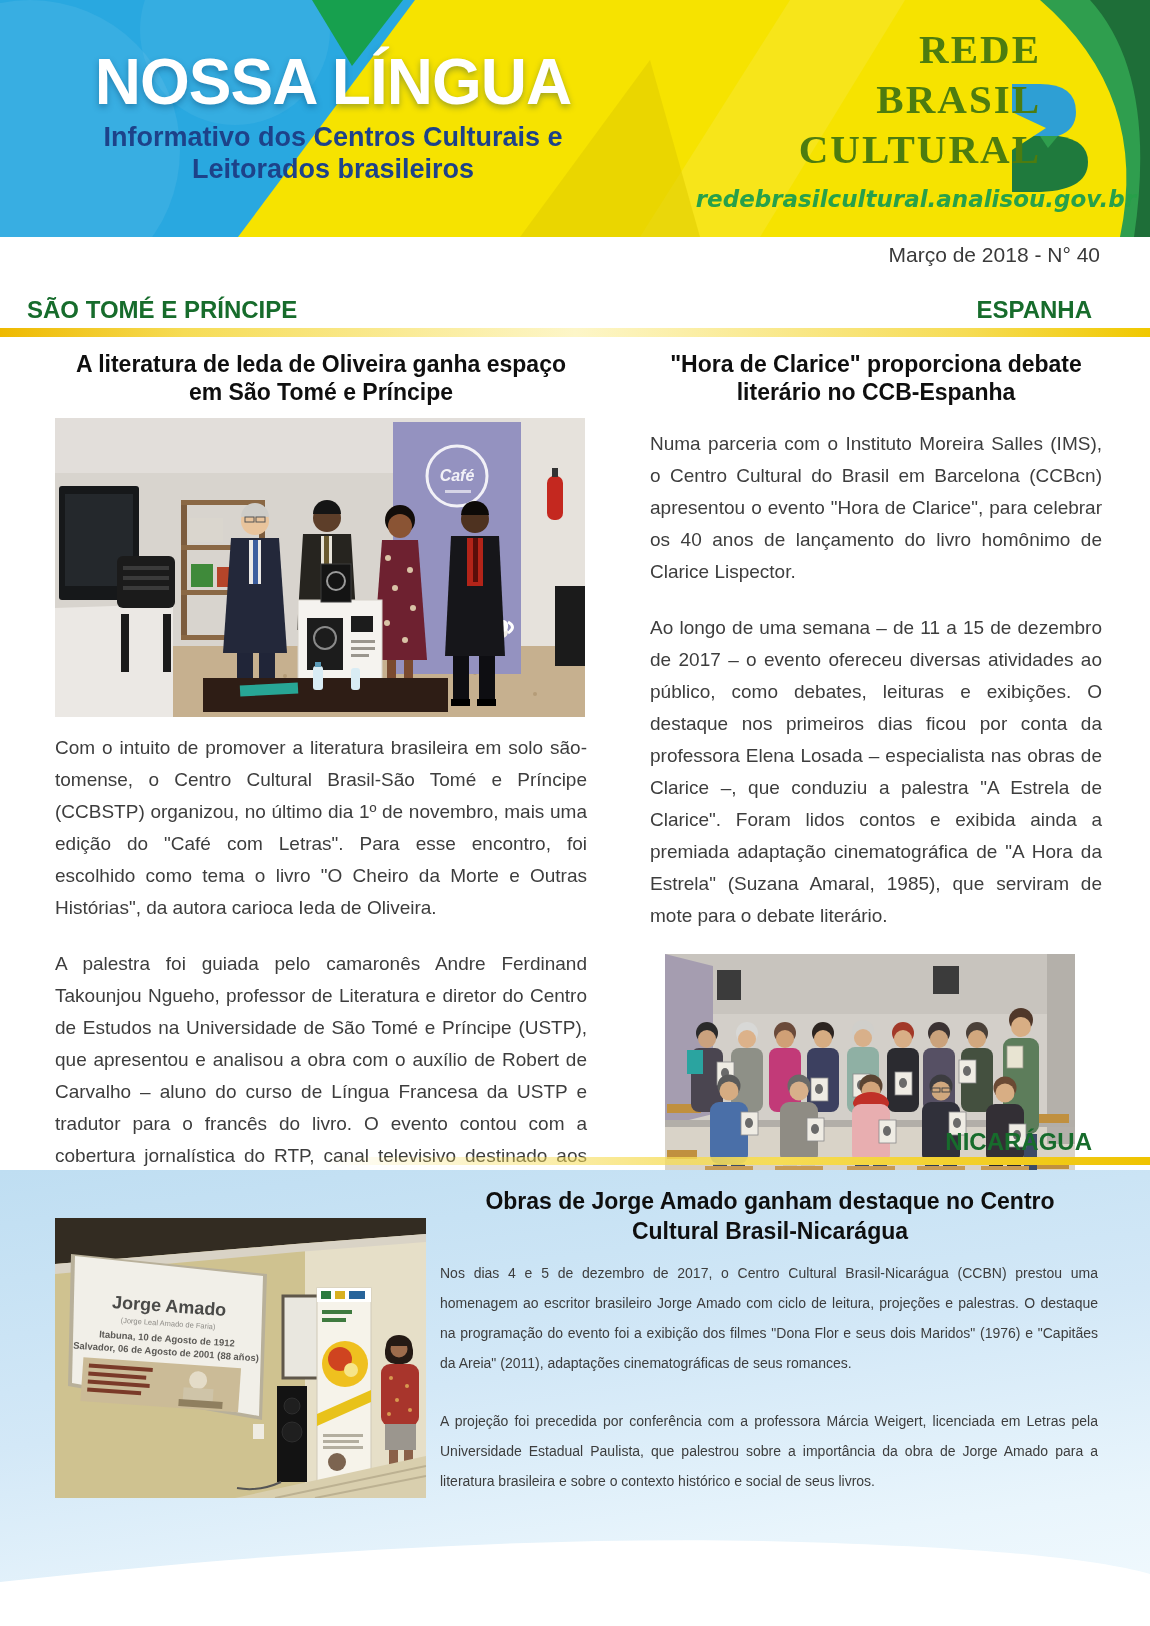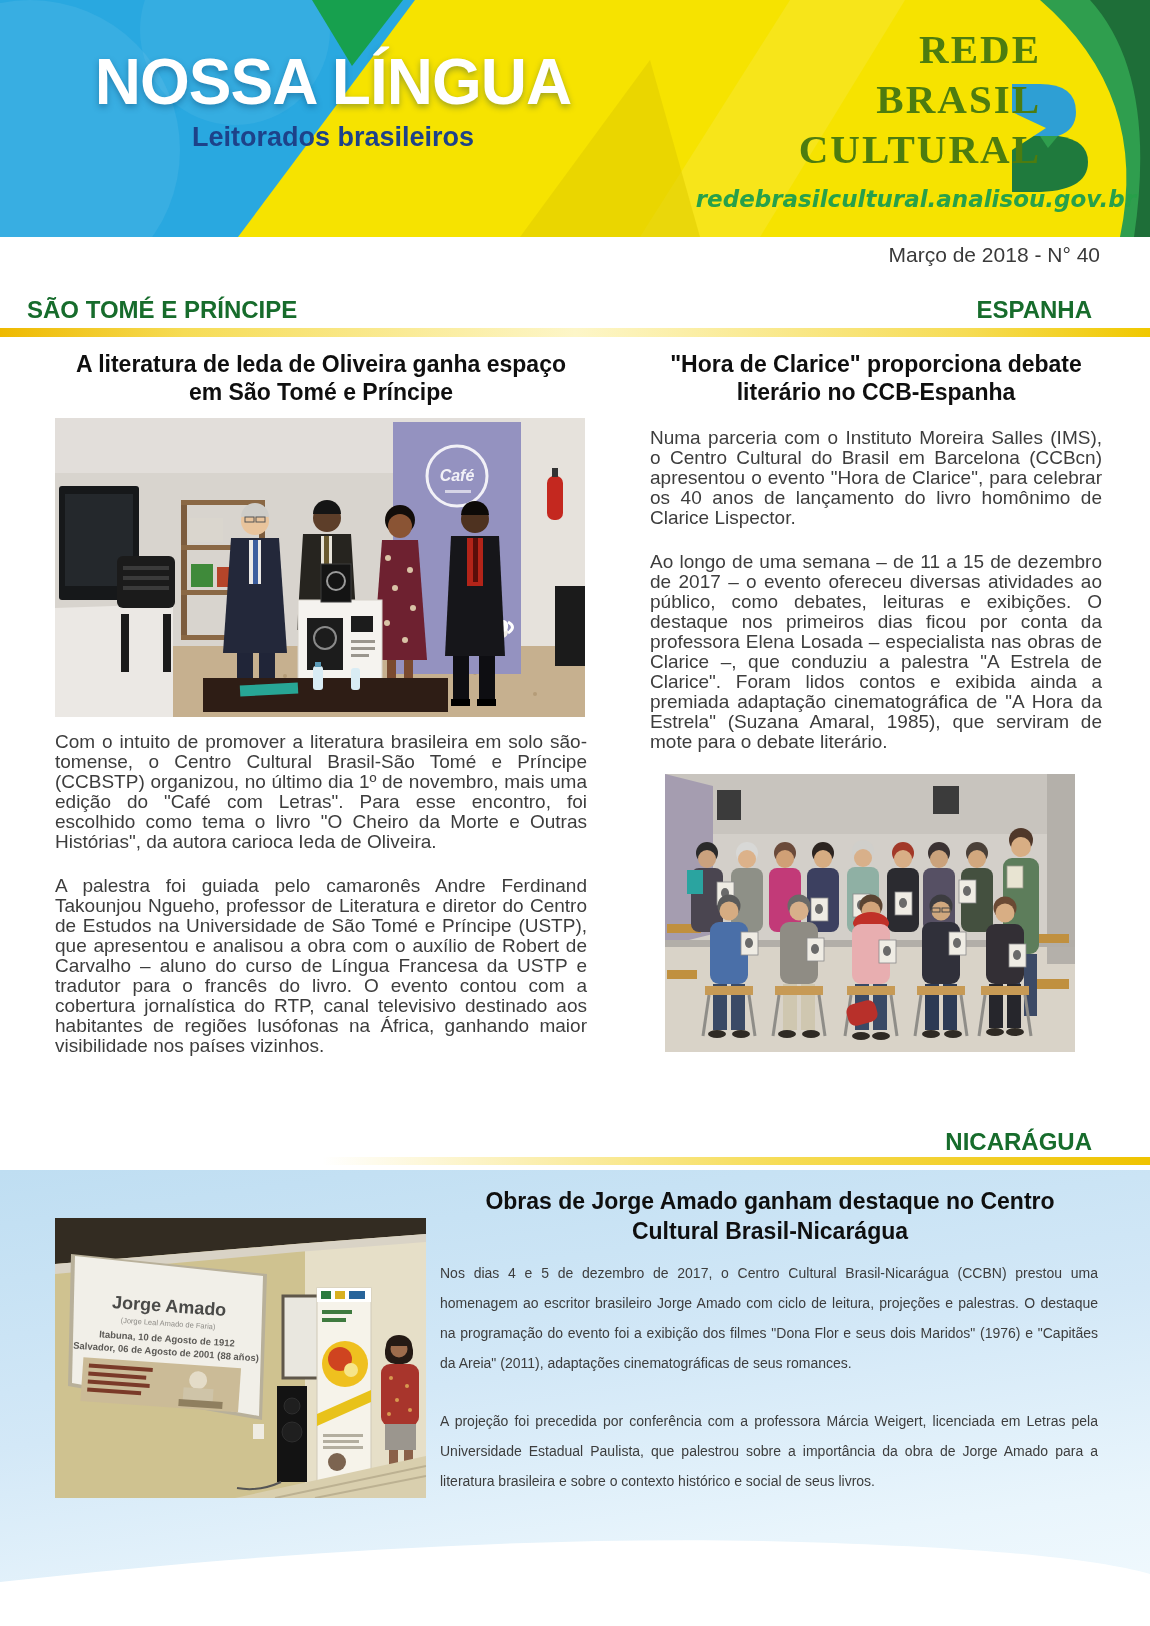--- a/index.html
+++ b/index.html
@@ -25,21 +25,21 @@
   .region-es{right:58px;top:296px;}
   .rule-top{position:absolute;left:0;top:328px;width:1150px;height:9px;
             background:linear-gradient(90deg,#eeb900 0%,#f6dc55 16%,#fdf6c8 50%,#f6dc55 84%,#f0c800 100%);}
   
   .col-left{position:absolute;left:55px;top:350px;width:532px;}
   .col-right{position:absolute;left:650px;top:350px;width:452px;}
   .art-title{margin:0;font-size:23px;line-height:28px;font-weight:700;color:#0f0f0f;text-align:center;}
   .col-left .art-title{width:500px;margin:0 auto;}
   .photo1{display:block;margin-top:12px;}
   .photo2{display:block;margin-top:22px;margin-left:15px;}
-  .col-left p,.col-right p{margin:24px 0 0;font-size:19px;line-height:20px;color:#3d3d3d;
+  .col-left p,.col-right p{margin:24px 0 0;font-size:19px;line-height:32px;color:#3d3d3d;
        text-align:justify;hyphens:auto;}
   .col-left p.first{margin-top:15px;}
   .col-right p.first{margin-top:22px;}
   
   .region-nic{right:58px;top:1128px;}
   .rule-nic{position:absolute;left:0;top:1157px;width:1150px;height:8px;
             background:linear-gradient(90deg,rgba(253,246,200,0) 28%, #f6dc55 68%, #efc300 100%);}
   .nic-box{position:absolute;left:0;top:1170px;width:1150px;height:456px;
            background:linear-gradient(172deg,#bfdef2 0%,#d3e8f7 45%,#e9f5fc 78%,#f2fafe 100%);}
   .nic-title{position:absolute;left:480px;top:16px;width:580px;margin:0;
@@ -70,20 +70,21 @@
       <g>
         <path d="M1012,84 L1040,84 Q1076,84 1076,112 Q1076,130 1058,136 L1012,136 Z" fill="#2e9fd4"></path>
         <path d="M1012,136 L1058,136 Q1088,140 1088,162 Q1088,192 1034,192 L1012,192 Z" fill="#1f7a3d"></path>
         <polygon points="1012,112 1046,128 1012,150" fill="#f6e300"></polygon>
         <polygon points="1040,136 1058,136 1048,148" fill="#2f9e4e"></polygon>
       </g>
     </svg>
     <div class="mast-left">
       <div class="mast-title">NOSSA LÍNGUA</div>
       <div class="mast-sub">
+        <div>Informativo dos Centros Culturais e</div>
         <div>Leitorados brasileiros</div>
       </div>
     </div>
     <div class="mast-right">
       <div class="brand-line">REDE</div>
       <div class="brand-line">BRASIL</div>
       <div class="brand-line">CULTURAL</div>
     </div>
     <div class="brand-url">redebrasilcultural.analisou.gov.br</div>
   </header>

